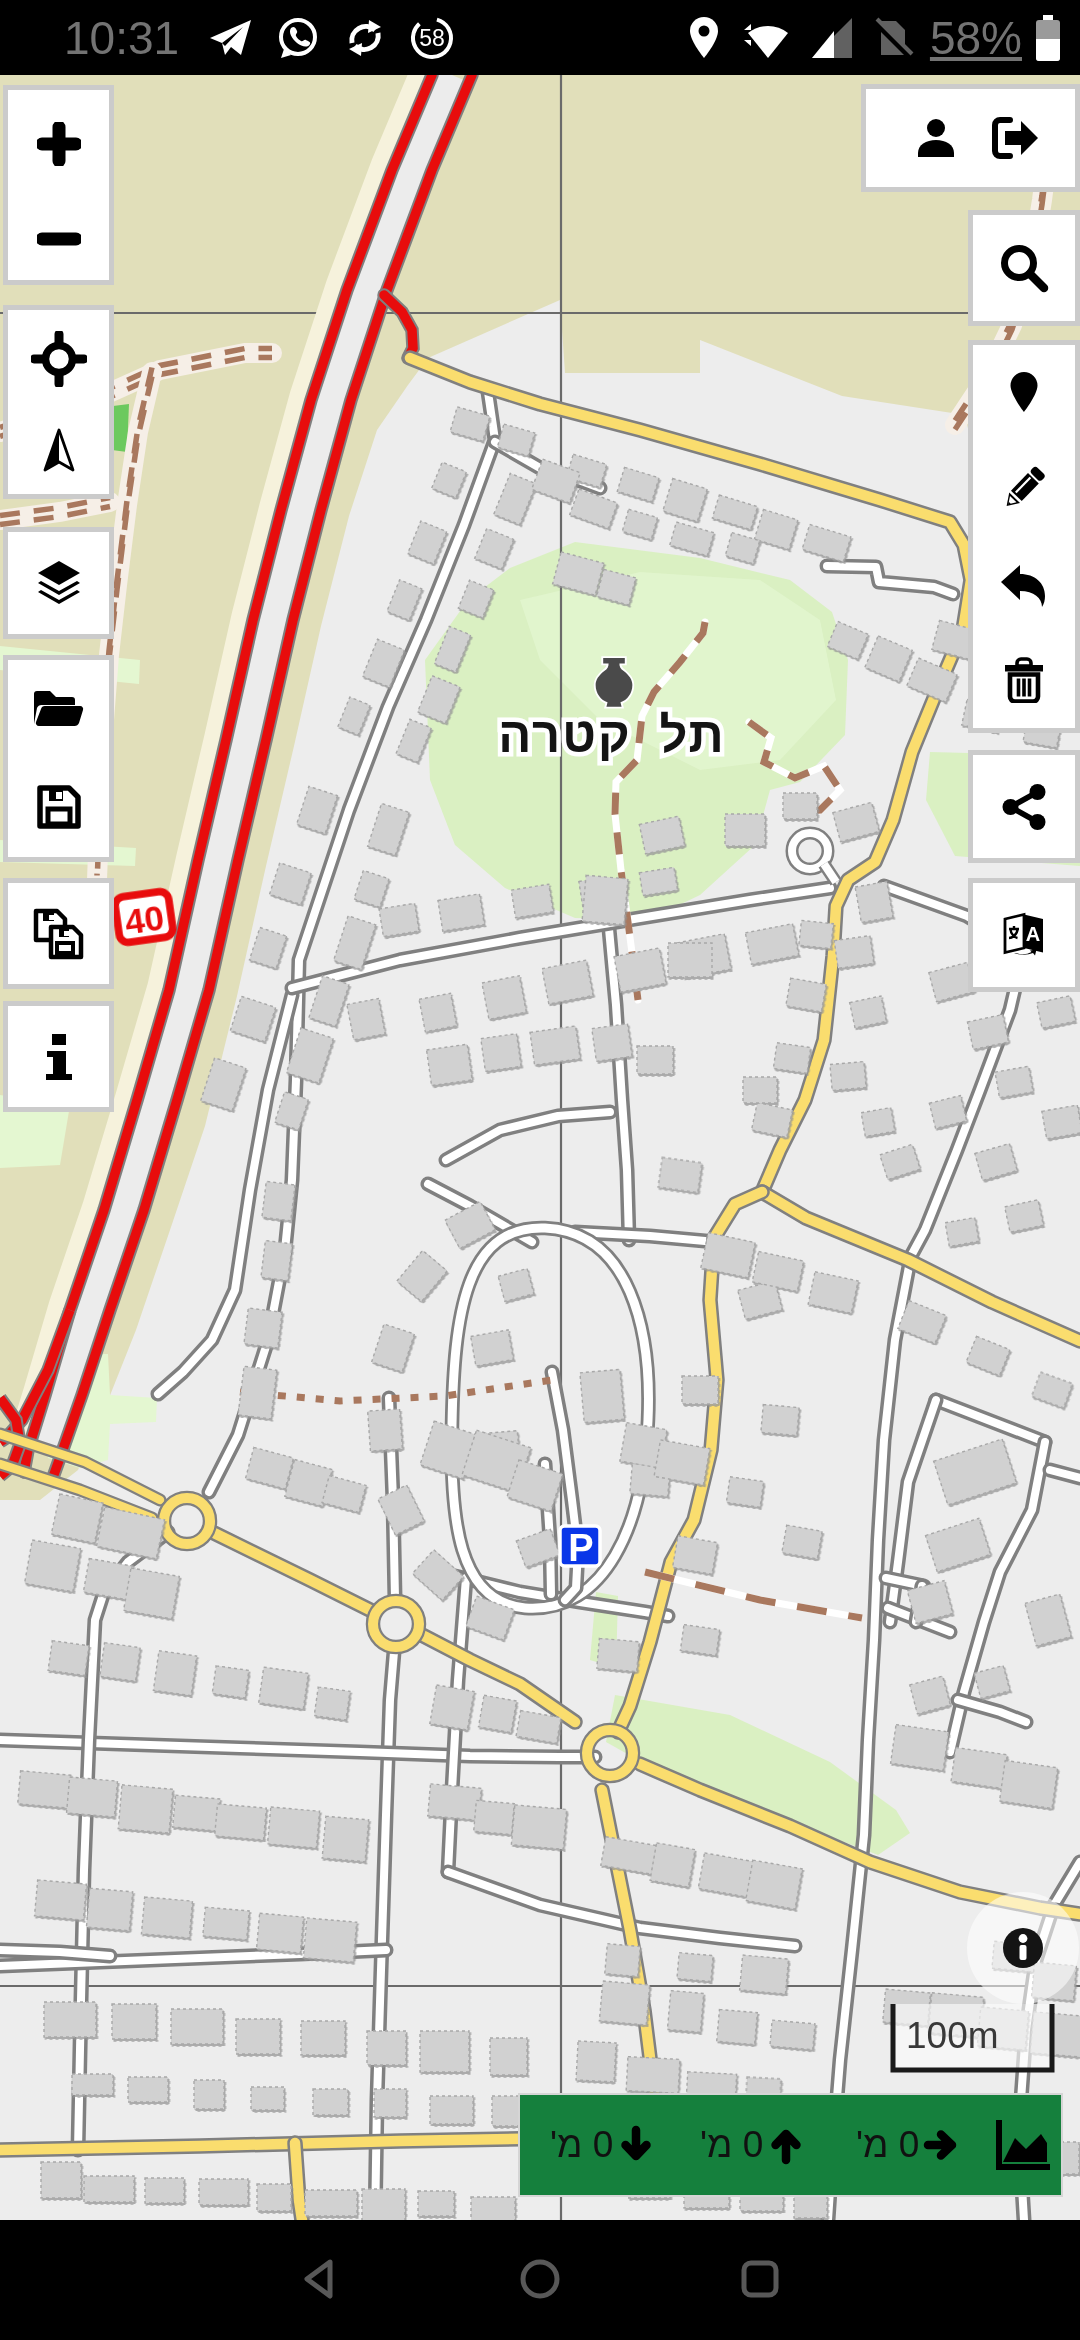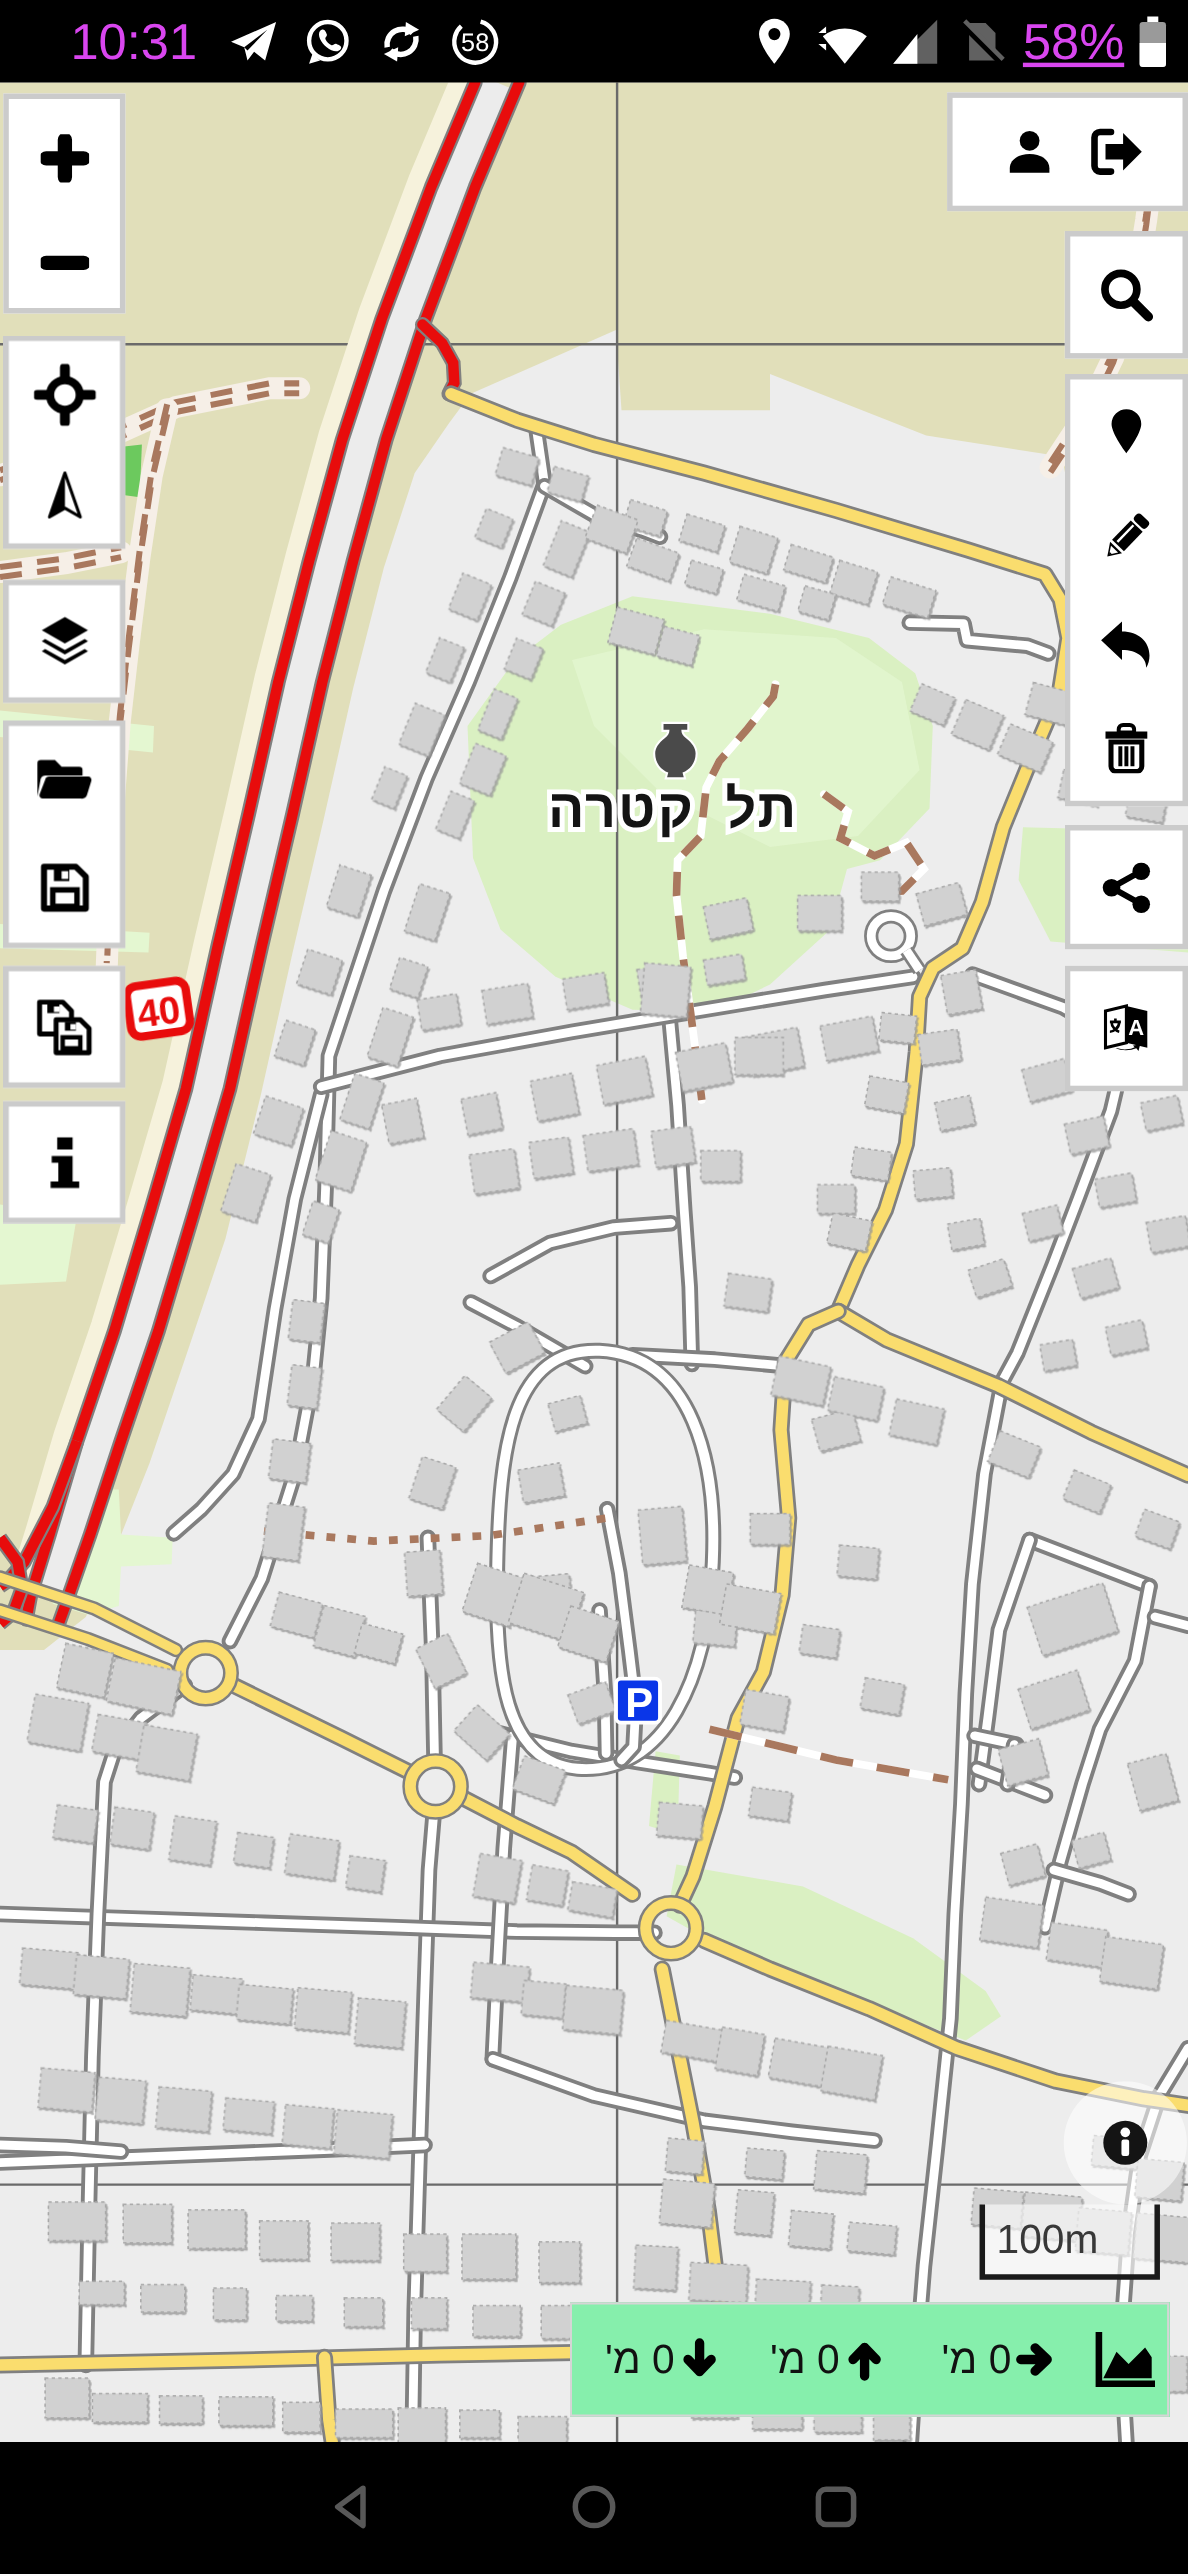--- a/index.html
+++ b/index.html
@@ -1,19 +1,19 @@
 <!DOCTYPE html>
 <html><head><meta charset="utf-8">
 <style>
 html,body{margin:0;padding:0;background:#000;}
 #screen{position:relative;width:1080px;height:2340px;overflow:hidden;font-family:"Liberation Sans",sans-serif;background:#ededed;}
 .btn{position:absolute;background:#fff;border:5px solid #cbcbcb;box-sizing:border-box;display:flex;flex-direction:column;align-items:center;justify-content:space-around;}
 .ico{display:flex;justify-content:center;text-decoration:underline;}
 .bidi{direction:ltr;unicode-bidi:bidi-override;}
-#statusbar{position:absolute;left:0;top:0;width:1080px;height:75px;background:#000;color:#d946ef;display:flex;align-items:center;}
+#statusbar{position:absolute;left:0;top:0;width:1080px;height:75px;background:#000;color:#737373;display:flex;align-items:center;}
 #navbar{position:absolute;left:0;top:2220px;width:1080px;height:120px;background:#000;}
 </style></head>
 <body>
 <div id="screen">
 
 <svg width="1080" height="2340" viewBox="0 0 1080 2340" style="position:absolute;left:0;top:0">
 
 <rect x="0" y="75" width="1080" height="2145" fill="#ededed"></rect>
 
 <path d="M0 75 L1080 75 L1080 558 L990 528 L965 415 L842 396 L700 340 L700 373 L565 373 L560 300 L428 358 L408 385 L377 430 L349 516 L321 626 L294 746 L266 866 L237 996 L205 1126 L170 1230 L136 1330 L105 1408 L78 1470 L40 1500 L0 1500 Z" fill="#e1dfba"></path>
@@ -605,21 +605,21 @@
 <rect x="-3.5" y="-3" width="7" height="15" rx="2" fill="#ffffff"></rect>
         <circle cx="0" cy="-9.5" r="4.4" fill="#ffffff"></circle>
       </g>
 
 <g>
         <path d="M893 2004 L893 2070 L1052 2070 L1052 2004" fill="#fafafa" fill-opacity="0.65" stroke="#1a1a1a" stroke-width="5"></path>
 <text x="906" y="2048" font-family="Liberation Sans, sans-serif" font-size="37" fill="#383838">100m</text>
       </g>
 </svg>
 
-<div style="position:absolute;left:518px;top:2093px;width:545px;height:104px;background:#86efac;border:2px solid #d5d5d5;box-sizing:border-box;display:flex;align-items:center;">
+<div style="position:absolute;left:518px;top:2093px;width:545px;height:104px;background:#15803d;border:2px solid #d5d5d5;box-sizing:border-box;display:flex;align-items:center;">
 
   <div style="position:absolute;left:30px;display:flex;align-items:center;font-size:37px;color:#111;">
     <span class="bidi">'מ 0</span>
         <span style="width:2px"></span>
         <svg width="42" height="44" viewBox="0 0 42 44">
           <path d="M21 7 v24 M21 33 l-10.5 -11 M21 33 l10.5 -11" stroke="#000" stroke-width="8.5" fill="none" stroke-linecap="round" stroke-linejoin="round"></path>
         </svg>
   </div>
 
   <div style="position:absolute;left:180px;display:flex;align-items:center;font-size:37px;color:#111;">

